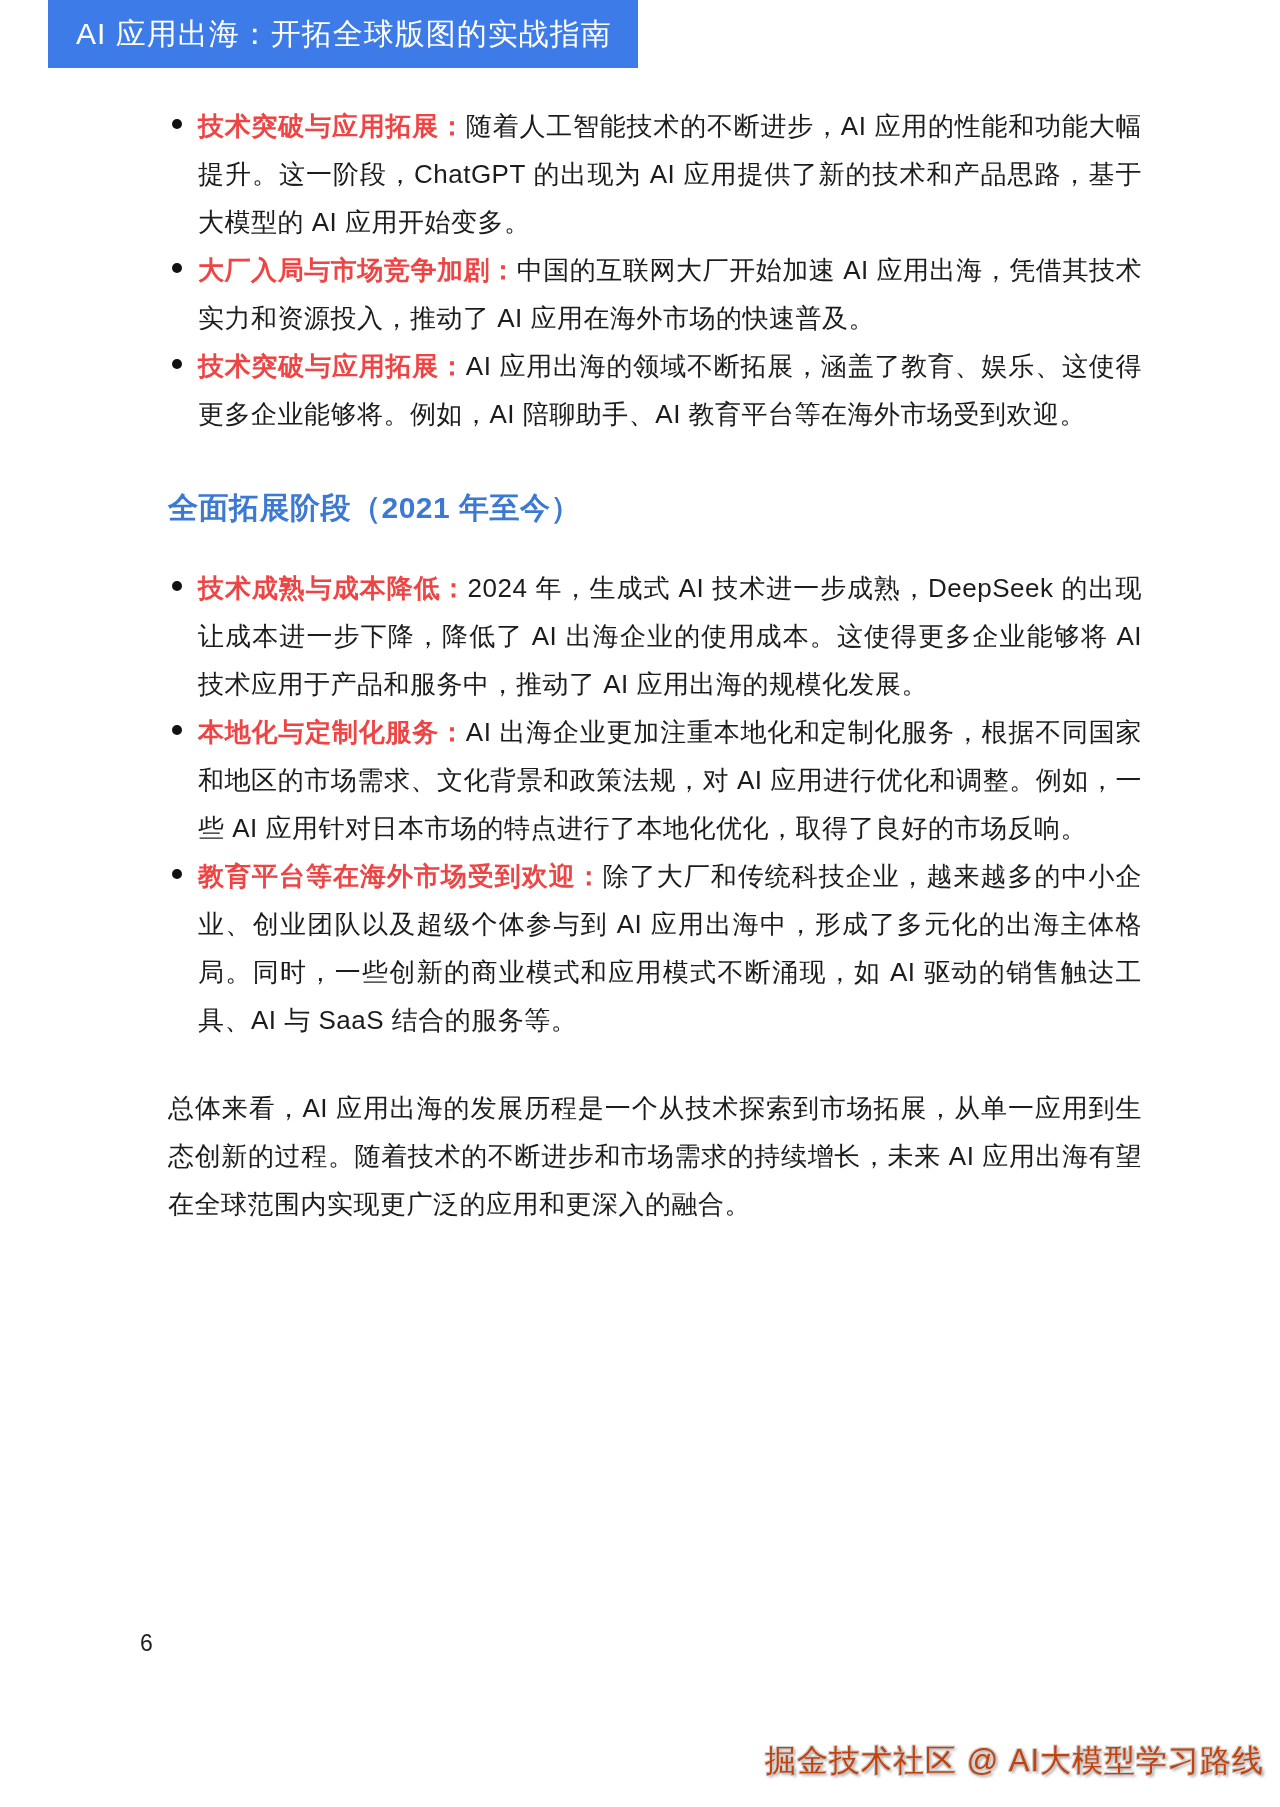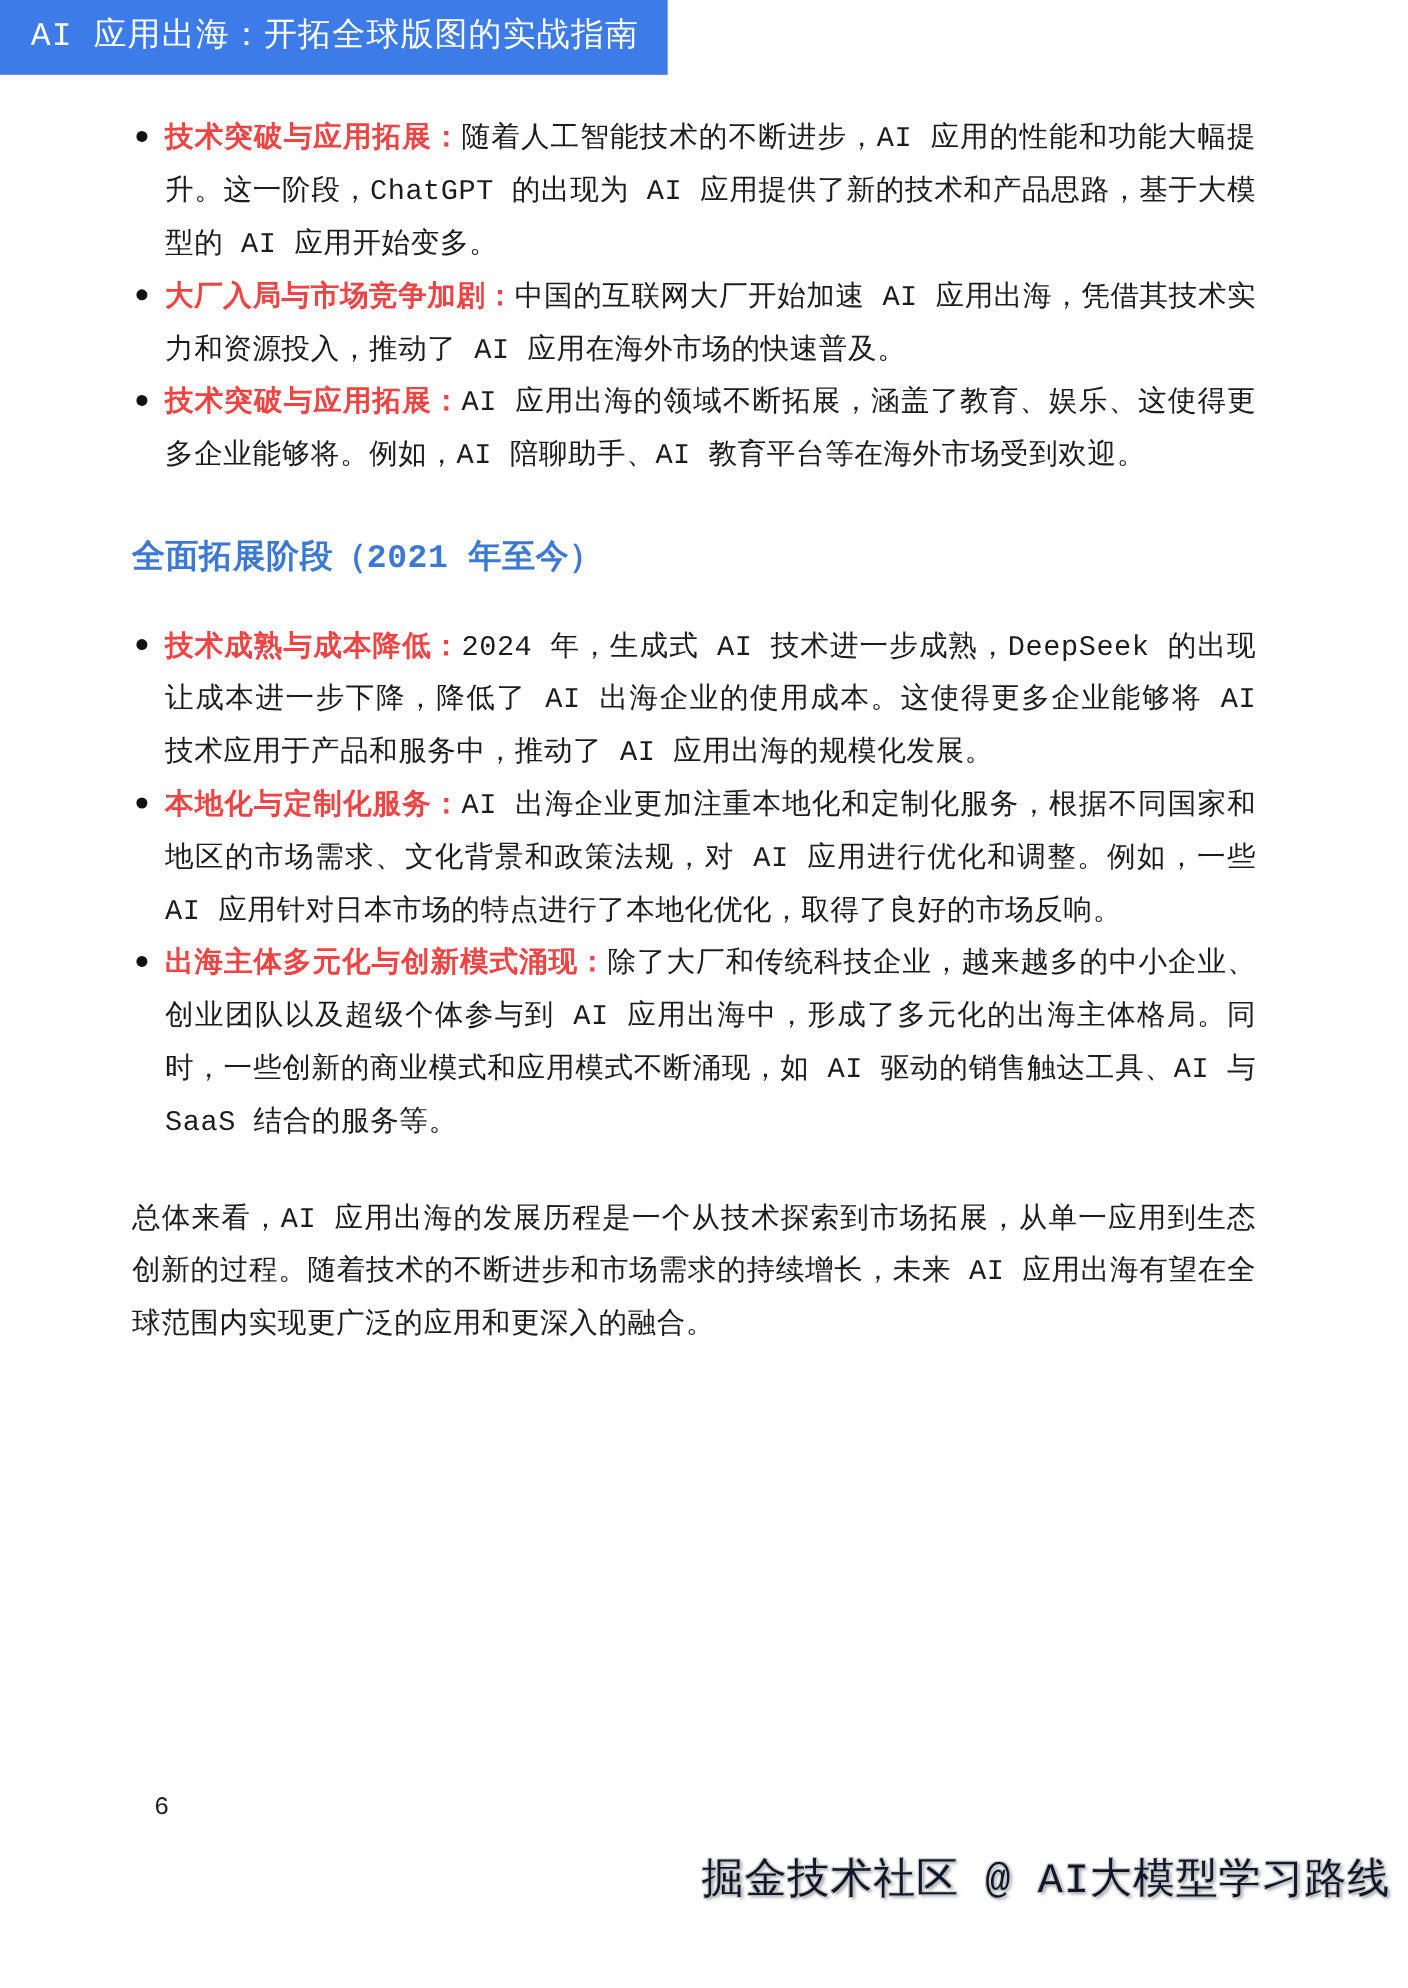--- a/index.html
+++ b/index.html
@@ -8,22 +8,23 @@
     --text-color:#1c1c1c;
   }
   *{box-sizing:border-box;}
   html,body{margin:0;padding:0;background:#fff;}
   .page{
     position:relative;
     width:1280px;
     height:1807px;
     background:#ffffff;
     overflow:hidden;
-    font-family:Liberation Mono, monospace;
+    font-family:Liberation Sans, sans-serif;
     color:var(--text-color);
+    padding-left:48px;
   }
   
   .banner{
     display:inline-block;
     background:var(--banner-blue);
     color:#ffffff;
     font-size:30px;
     line-height:36px;
     padding:16px 26px 16px 28px;
     letter-spacing:1px;
@@ -83,24 +84,24 @@
   .page-number{
     position:absolute;
     left:140px;
     top:1630px;
     font-size:23px;
     color:#222;
   }
   .watermark{
     position:absolute;
     right:16px;
-    top:1682px;
-    font-size:38px;
+    top:1740px;
+    font-size:31px;
     letter-spacing:1px;
-    color:#0f172a;
+    color:#c2410c;
     text-shadow:
       -1px -1px 0 #d2d2d2,
        1px -1px 0 #c8c8c8,
       -1px  1px 0 #bdbdbd,
        2px  2px 3px rgba(90,90,90,0.6);
     white-space:nowrap;
   }
 </style>
 </head>
 <body>
@@ -131,21 +132,21 @@
     <section>
       <h2 class="section-heading">全面拓展阶段（2021 年至今）</h2>
       <ul class="bullet-list">
         <li>
           <strong>技术成熟与成本降低：</strong><span>2024 年，生成式 AI 技术进一步成熟，DeepSeek 的出现让成本进一步下降，降低了 AI 出海企业的使用成本。这使得更多企业能够将 AI 技术应用于产品和服务中，推动了 AI 应用出海的规模化发展。</span>
         </li>
         <li>
           <strong>本地化与定制化服务：</strong><span>AI 出海企业更加注重本地化和定制化服务，根据不同国家和地区的市场需求、文化背景和政策法规，对 AI 应用进行优化和调整。例如，一些 AI 应用针对日本市场的特点进行了本地化优化，取得了良好的市场反响。</span>
         </li>
         <li>
-          <strong>出海主体多元化与创新模式涌现：</strong><span>除了大厂和传统科技企业，越来越多的中小企业、创业团队以及超级个体参与到 AI 应用出海中，形成了多元化的出海主体格局。同时，一些创新的商业模式和应用模式不断涌现，如 AI 驱动的销售触达工具、AI 与 SaaS 结合的服务等。</span>
+          <strong>教育平台等在海外市场受到欢迎：</strong><span>除了大厂和传统科技企业，越来越多的中小企业、创业团队以及超级个体参与到 AI 应用出海中，形成了多元化的出海主体格局。同时，一些创新的商业模式和应用模式不断涌现，如 AI 驱动的销售触达工具、AI 与 SaaS 结合的服务等。</span>
         </li>
       </ul>
     </section>
 
     <p class="closing">总体来看，AI 应用出海的发展历程是一个从技术探索到市场拓展，从单一应用到生态创新的过程。随着技术的不断进步和市场需求的持续增长，未来 AI 应用出海有望在全球范围内实现更广泛的应用和更深入的融合。</p>
 
   </main>
 
   <div class="page-number">6</div>
 

